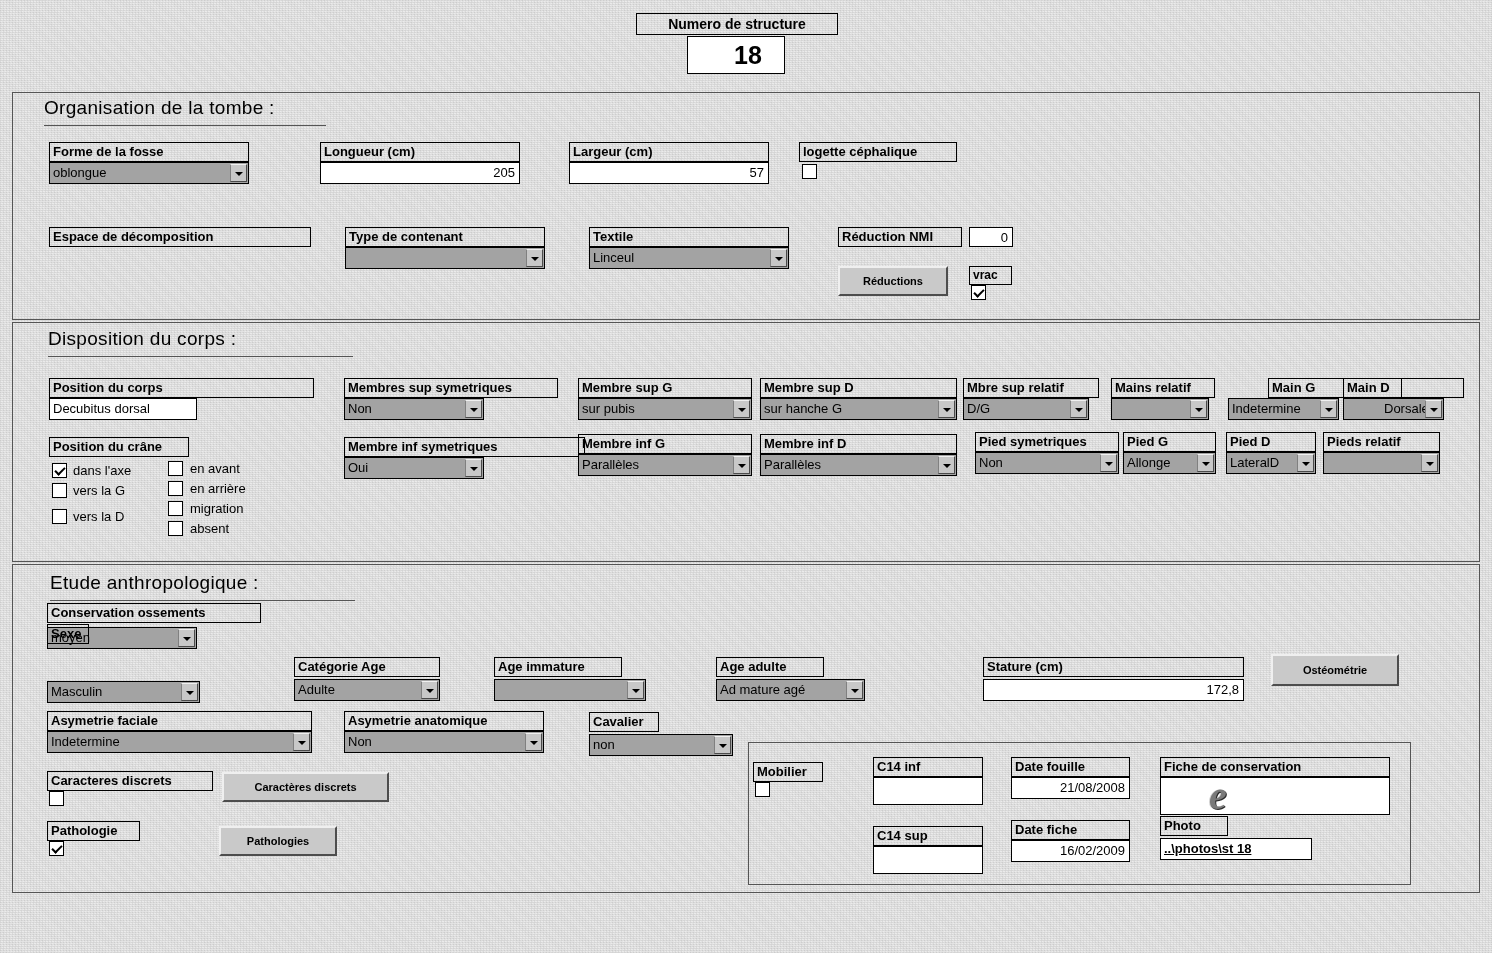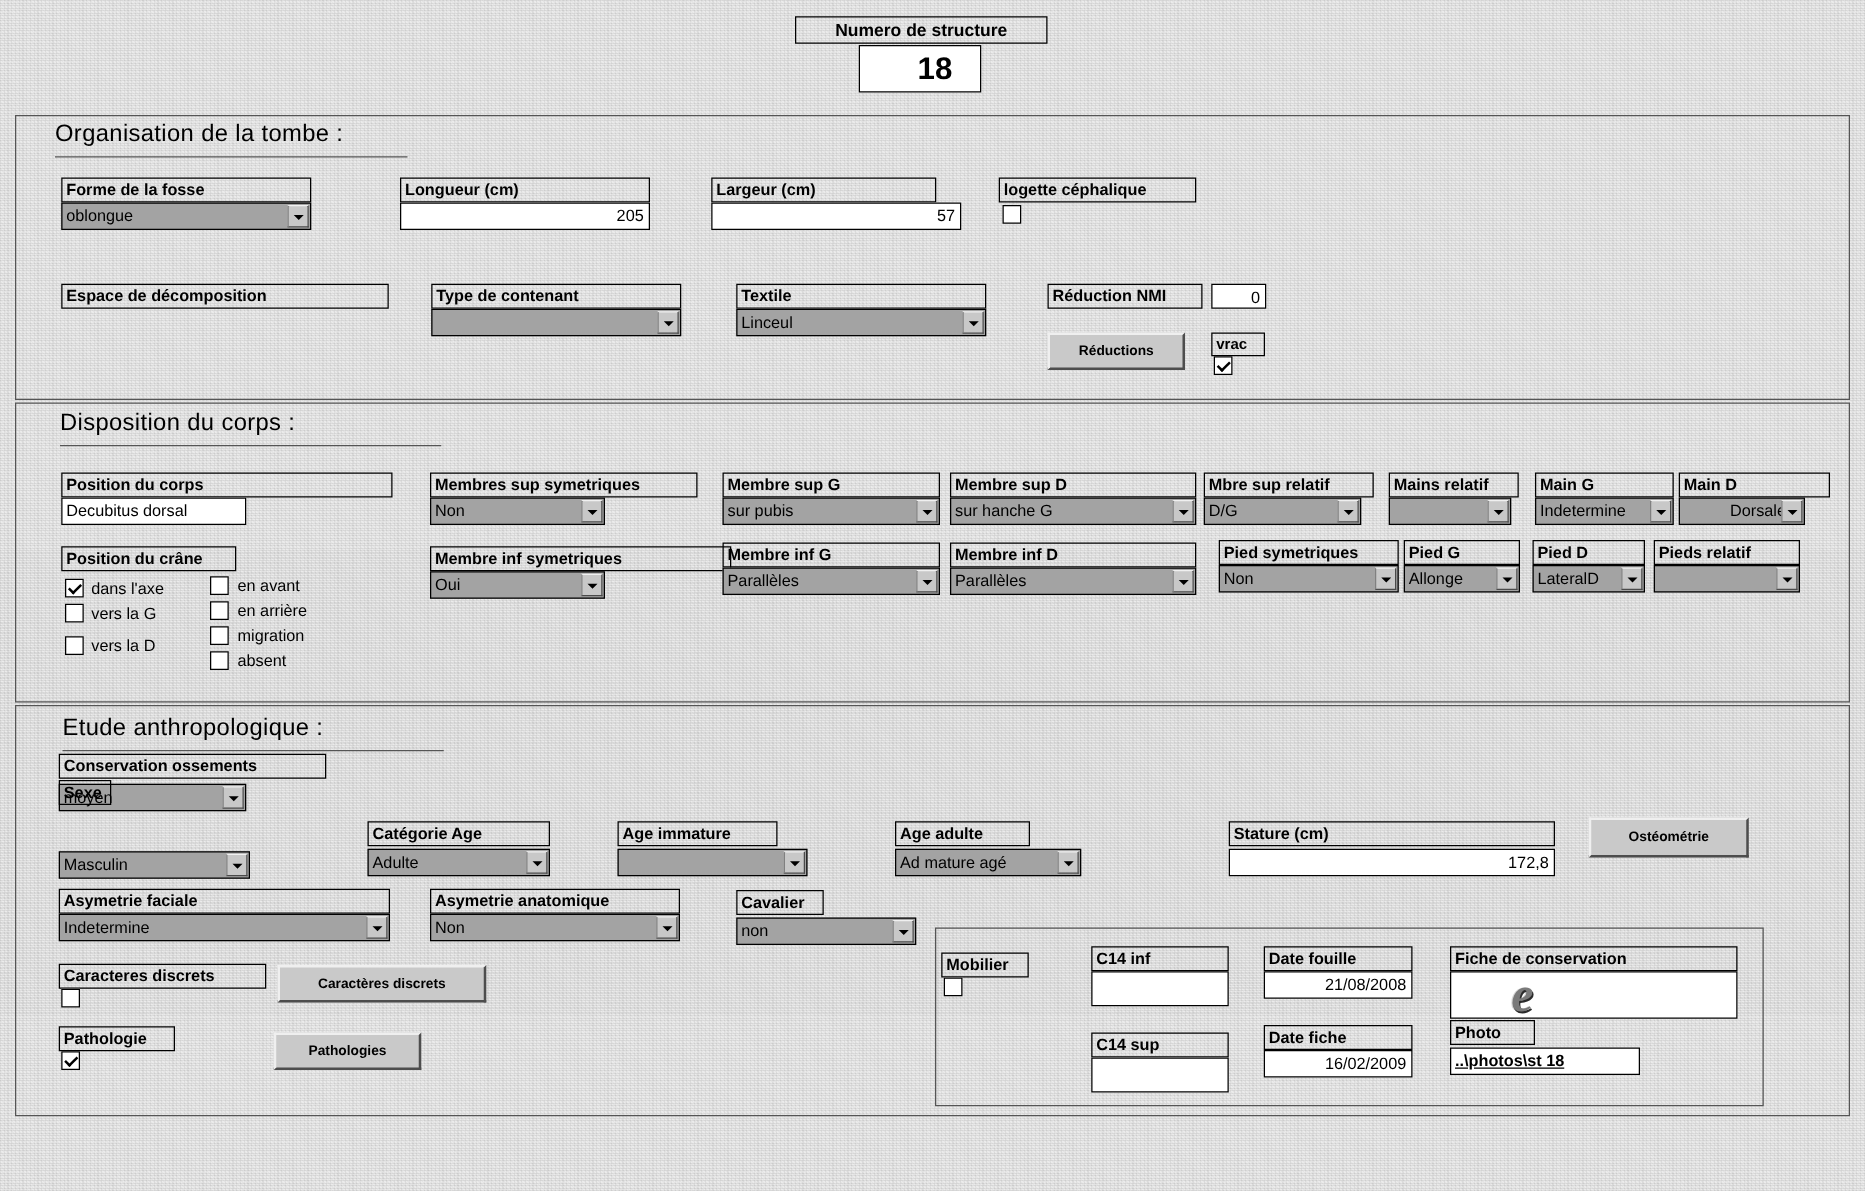--- a/index.html
+++ b/index.html
@@ -206,21 +206,21 @@
 
   <div class="lbl" style="left:49px; top:142px; width:200px;">Forme de la fosse</div>
   <div class="combo" style="left:49px; top:162px; width:200px;">
     <span>oblongue</span>
     <span class="arrow"></span>
   </div>
 
   <div class="lbl" style="left:320px; top:142px; width:200px;">Longueur (cm)</div>
   <div class="fld num" style="left:320px; top:162px; width:200px;">205</div>
 
-  <div class="lbl" style="left:569px; top:142px; width:180px;">Largeur (cm)</div>
+  <div class="lbl" style="left:569px; top:142px; width:200px;">Largeur (cm)</div>
   <div class="fld num" style="left:569px; top:162px; width:200px;">57</div>
 
   <div class="lbl" style="left:799px; top:142px; width:158px;">logette céphalique</div>
   <div class="chk" style="left:802px; top:164px;"></div>
 
   <div class="lbl" style="left:49px; top:227px; width:262px;">Espace de décomposition</div>
 
   <div class="lbl" style="left:345px; top:227px; width:200px;">Type de contenant</div>
   <div class="combo" style="left:345px; top:247px; width:200px;">
     <span></span>
@@ -271,21 +271,21 @@
     <span>D/G</span>
     <span class="arrow"></span>
   </div>
 
   <div class="lbl" style="left:1111px; top:378px; width:104px;">Mains relatif</div>
   <div class="combo" style="left:1111px; top:398px; width:98px;">
     <span></span>
     <span class="arrow"></span>
   </div>
 
-  <div class="lbl" style="left:1228px; top:378px; width:111px;">Main G</div>
+  <div class="lbl" style="left:1268px; top:378px; width:134px;">Main G</div>
   <div class="combo" style="left:1228px; top:398px; width:111px;">
     <span>Indetermine</span>
     <span class="arrow"></span>
   </div>
 
   <div class="lbl" style="left:1343px; top:378px; width:121px;">Main D</div>
   <div class="combo" style="left:1343px; top:398px; width:101px;padding-left:40px;">
     <span>Dorsale</span>
     <span class="arrow"></span>
   </div>

